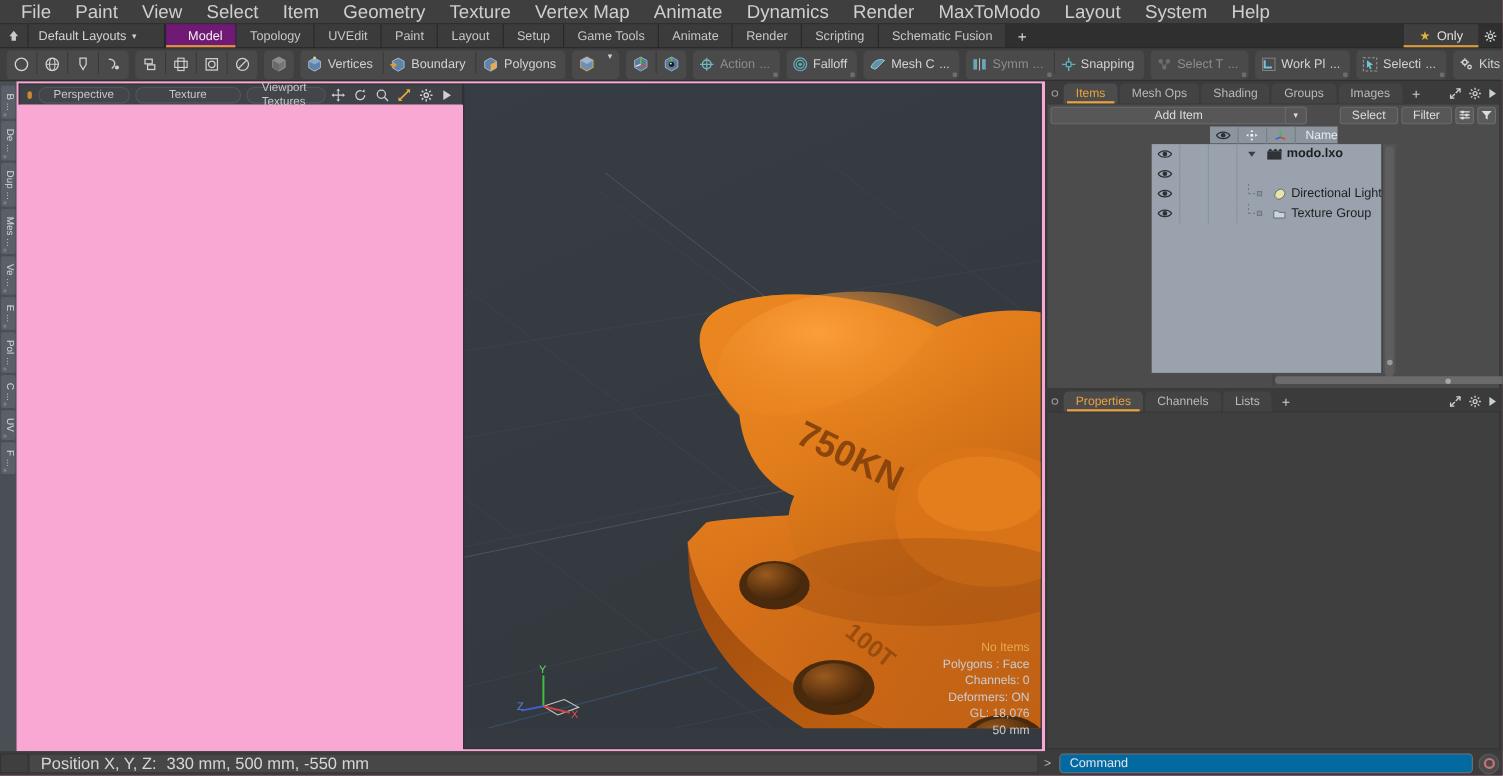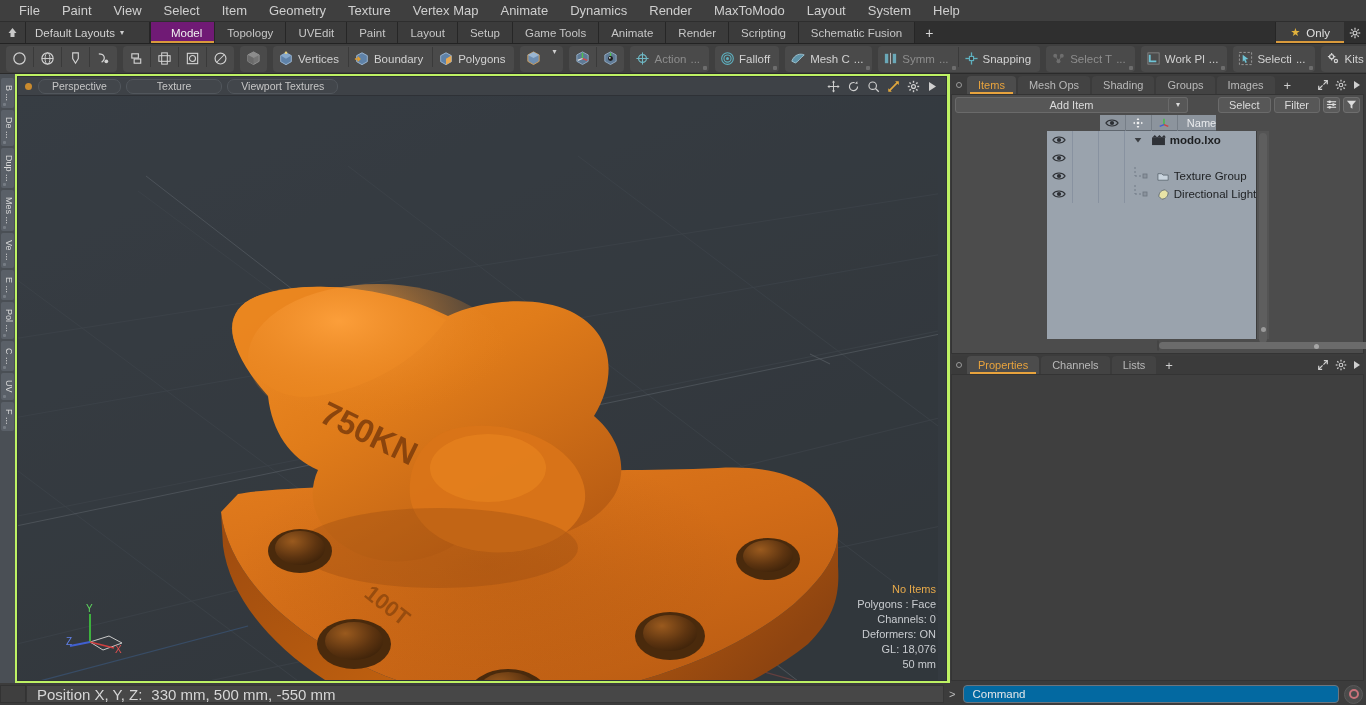--- a/index.html
+++ b/index.html
@@ -12,21 +12,21 @@
     overflow: hidden;
     -webkit-font-smoothing: antialiased;
   }
   .app { width: 1366px; height: 705px; display: flex; flex-direction: column; background: #3c3c3c; }
 
   
   .menubar {
     height: 22px; background: #3f3f3f; display: flex; align-items: center;
     padding-left: 8px; flex: 0 0 22px; border-bottom: 1px solid #2e2e2e;
   }
-  .menubar .mitem { padding: 0 11px; line-height: 22px; font-size: 13px; color: #cfcfcf; cursor: default; }
+  .menubar .mitem { padding: 0 11px; line-height: 22px; font-size: 17px; color: #cfcfcf; cursor: default; }
 
   
   .layoutbar {
     height: 22px; background: #2f2f2f; display: flex; align-items: stretch;
     flex: 0 0 22px; border-bottom: 1px solid #232323;
   }
   .home-btn {
     width: 26px; display: flex; align-items: center; justify-content: center;
     background: #3b3b3b; border-right: 1px solid #262626;
   }
@@ -85,21 +85,21 @@
   .vtab {
     flex: 0 0 auto; padding: 7px 0; margin: 0 1px 2px 1px; background: #5a6068; border-radius: 2px;
     writing-mode: vertical-rl; font-size: 9px; color: #d8d8d8; text-align: center;
     letter-spacing: 0px; position: relative;
   }
   .vtab:after {
     content:""; position:absolute; left:2px; bottom:2px; width:3px; height:3px; background:#767c84; border-radius:1px;
   }
 
   
-  .vpcol { flex: 1; display: flex; flex-direction: column; min-width: 0; background: #bef264; padding: 2px 3px 2px 2px; }
+  .vpcol { flex: 1; display: flex; flex-direction: row; min-width: 0; background: #f9a8d4; padding: 2px 3px 2px 2px; }
   .vp-header {
     height: 19px; background: #3e4247; display: flex; align-items: center; padding: 0 4px;
     border: 1px solid #2e3136; border-bottom: none; flex: 0 0 19px;
   }
   .vp-dot { width: 7px; height: 7px; border-radius: 4px; background: #c98a2e; margin: 0 6px 0 3px; }
   .vpbtn {
     height: 15px; padding: 0 13px; border: 1px solid #51565c; border-radius: 7px;
     display: flex; align-items: center; font-size: 10.5px; color: #c6c6c6;
     margin-right: 5px; background: #42464b;
   }
@@ -836,23 +836,23 @@
                 <div class="c3"></div>
                 <div class="tname">
                   <span class="indent">
                     <svg width="22" height="18" viewBox="0 0 22 18">
                       <line x1="4" y1="0" x2="4" y2="9" stroke="#707a86" stroke-width="1" stroke-dasharray="2 2"></line>
                       <line x1="4" y1="9" x2="12" y2="9" stroke="#707a86" stroke-width="1" stroke-dasharray="2 2"></line>
                       <rect x="12" y="7" width="4" height="4" fill="#8a939d" stroke="#6b747e" stroke-width="0.8"></rect>
                     </svg>
                   </span>
                   <svg width="13" height="13" viewBox="0 0 14 14">
-                    <path d="M1 11 V4 H5 L6.5 5.5 H12 V11 Z" fill="#c9d4de" stroke="#5c6670" stroke-width="0.9"></path>
+                    <path d="M2 9 C2 5 5 2 9 2 L12 5 C12 9 9 12 5 12 Z" fill="#e8e3a6" stroke="#5c6670" stroke-width="0.9"></path>
                   </svg>
-                  <span>Texture Group</span>
+                  <span>Directional Light</span>
                 </div>
               </div>
 
               <div class="trow">
                 <div class="eye-cell">
                   <svg width="14" height="10" viewBox="0 0 16 11">
                     <path d="M1 5.5 C4 1 12 1 15 5.5 C12 10 4 10 1 5.5 Z" fill="none" stroke="#2c2f33" stroke-width="1.3"></path>
                     <circle cx="8" cy="5.5" r="2.4" fill="#2c2f33"></circle>
                   </svg>
                 </div>
@@ -860,23 +860,23 @@
                 <div class="c3"></div>
                 <div class="tname">
                   <span class="indent">
                     <svg width="22" height="18" viewBox="0 0 22 18">
                       <line x1="4" y1="0" x2="4" y2="9" stroke="#707a86" stroke-width="1" stroke-dasharray="2 2"></line>
                       <line x1="4" y1="9" x2="12" y2="9" stroke="#707a86" stroke-width="1" stroke-dasharray="2 2"></line>
                       <rect x="12" y="7" width="4" height="4" fill="#8a939d" stroke="#6b747e" stroke-width="0.8"></rect>
                     </svg>
                   </span>
                   <svg width="13" height="13" viewBox="0 0 14 14">
-                    <path d="M2 9 C2 5 5 2 9 2 L12 5 C12 9 9 12 5 12 Z" fill="#e8e3a6" stroke="#5c6670" stroke-width="0.9"></path>
+                    <path d="M1 11 V4 H5 L6.5 5.5 H12 V11 Z" fill="#c9d4de" stroke="#5c6670" stroke-width="0.9"></path>
                   </svg>
-                  <span>Directional Light</span>
+                  <span>Texture Group</span>
                 </div>
               </div>
 
             </div>
             <div class="vscroll">
               <div class="thumb"></div>
               <div class="knob"></div>
             </div>
           </div>
 

